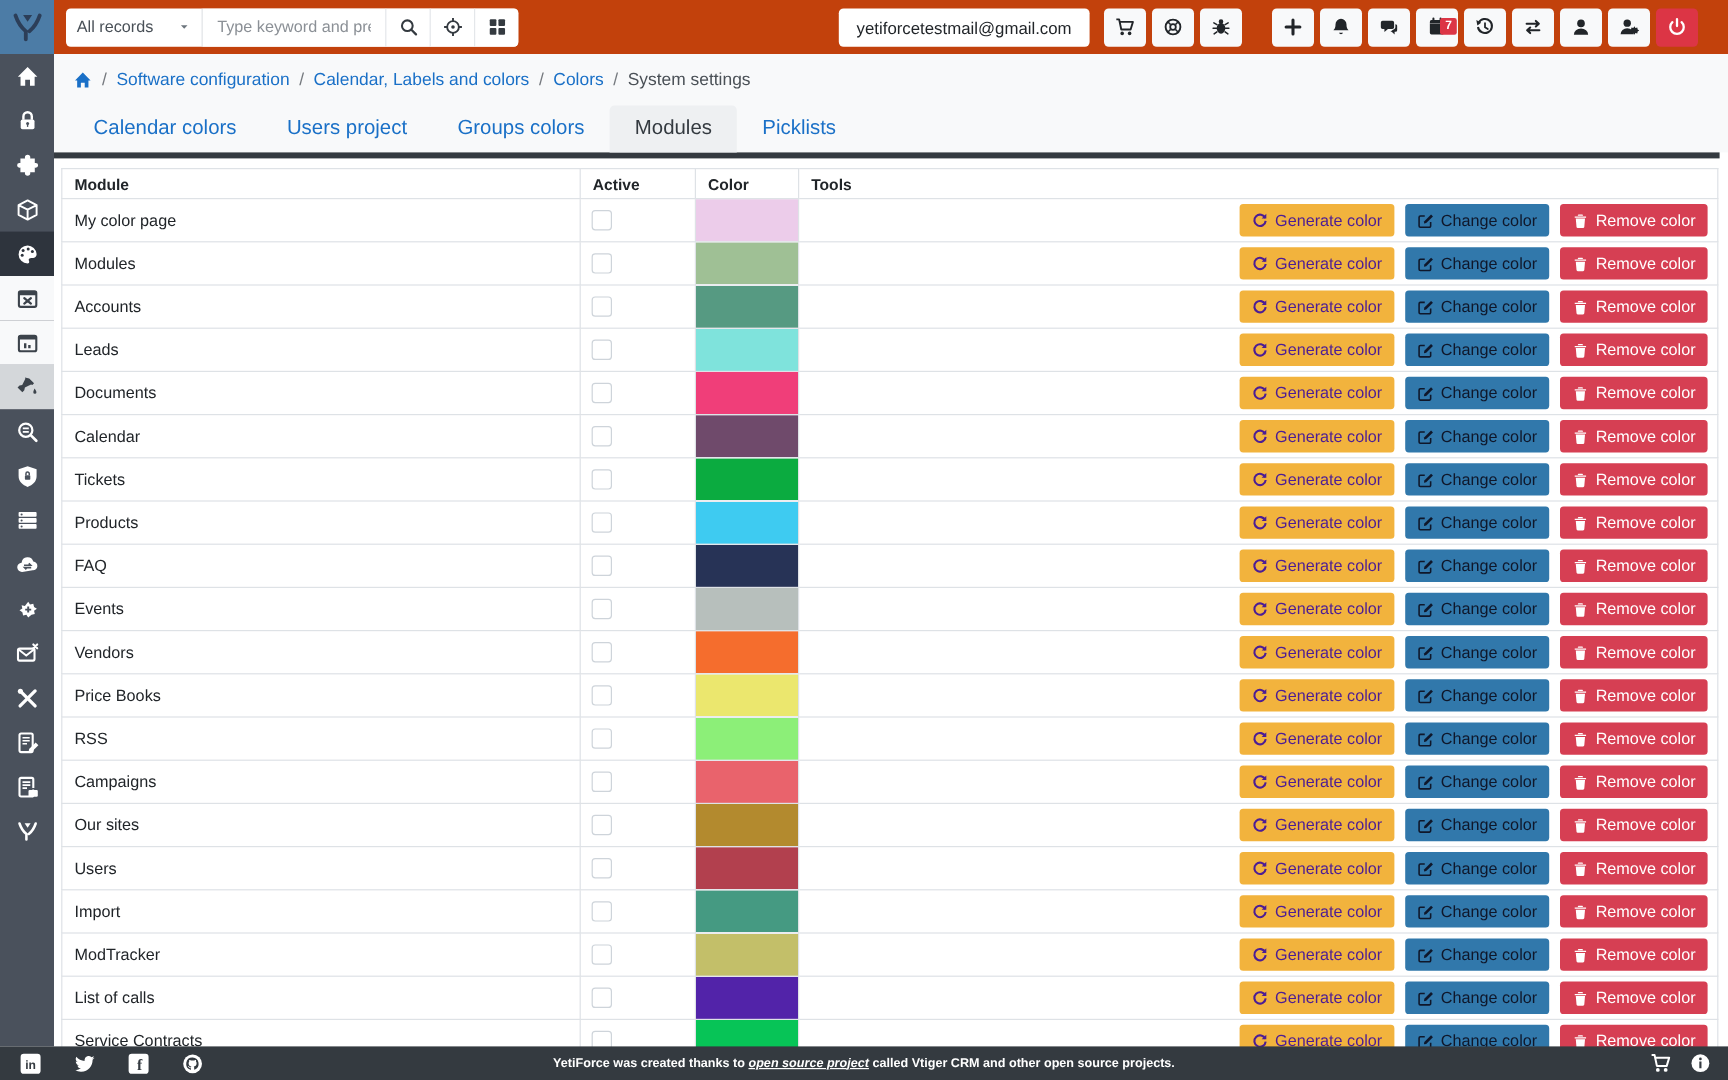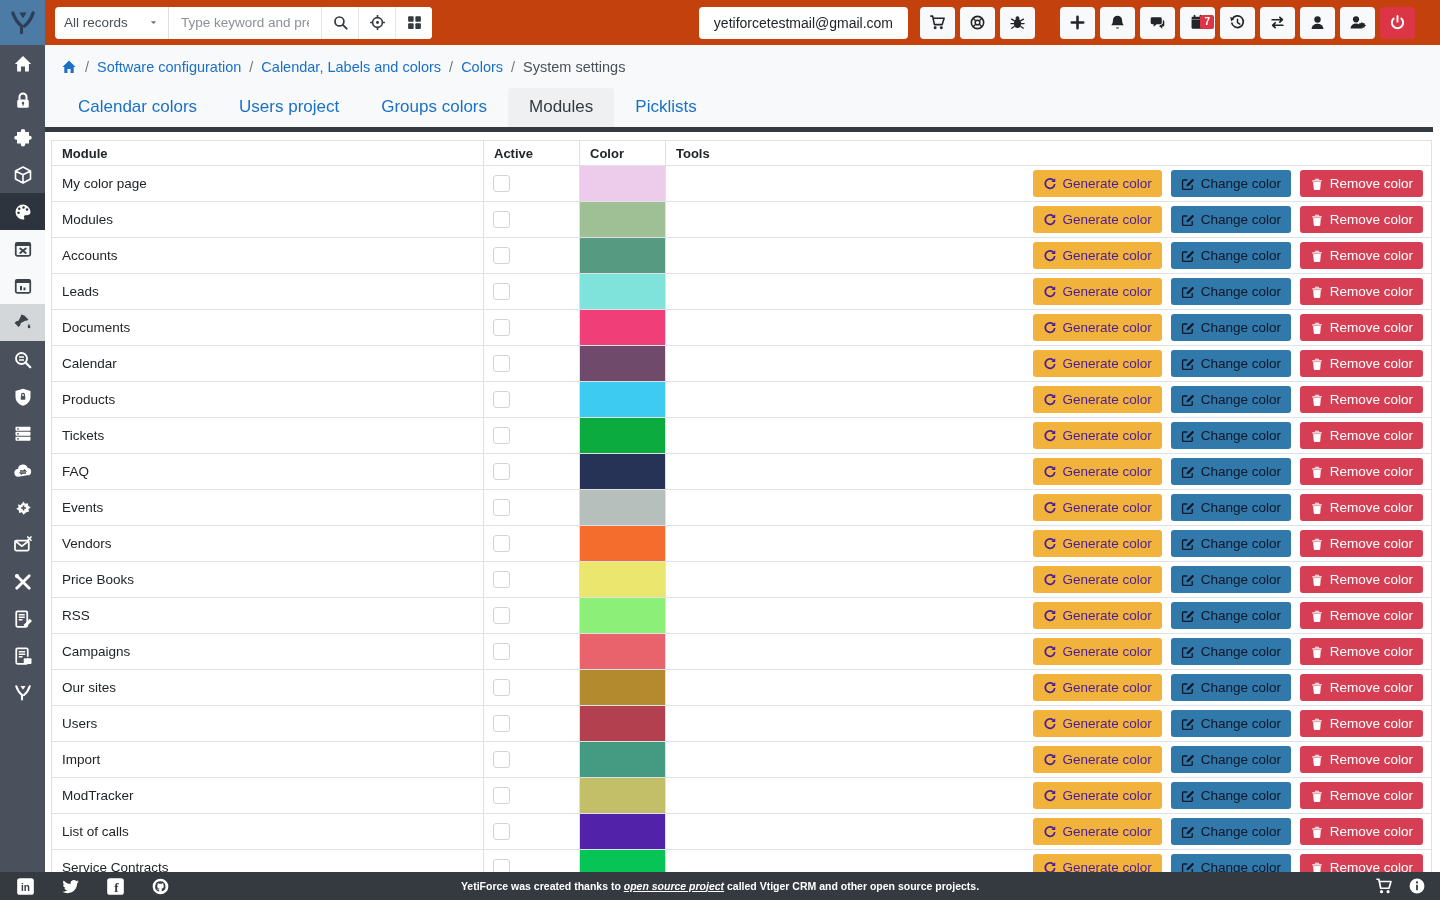--- a/index.html
+++ b/index.html
@@ -654,60 +654,60 @@
                 <span class="ic ">
                   <svg viewBox="0 0 16 16" fill="currentColor">
                     <path d="M2.6 3.8h10.8V5H2.6ZM6 2h4l.6 1.2H5.4ZM3.6 5.8h8.8l-.7 8a1.2 1.2 0 0 1-1.2 1.1H5.5a1.2 1.2 0 0 1-1.2-1.1Z"></path>
                   </svg>
                 </span>
                 <span>Remove color</span>
               </button>
   </td>
  </tr>
  <tr>
+  <td class="td-module">Tickets</td>
+  <td class="td-active">
+              <input type="checkbox" class="cb" style="">
+            </td>
+  <td class="td-color" style="background:#0bab40"></td>
+  <td class="td-tools">
+    <button class="btn btn-gen">
+                <span class="ic ">
+                  <svg viewBox="0 0 16 16">
+                    <path fill="none" stroke="currentColor" stroke-width="2" d="M13 5.4A5.4 5.4 0 1 0 13.4 8"></path>
+                    <path fill="currentColor" d="M14 1.4v4.4H9.6Z"></path>
+                  </svg>
+                </span>
+                <span>Generate color</span>
+              </button>
+    <button class="btn btn-chg">
+                <span class="ic ">
+                  <svg viewBox="0 0 16 16">
+                    <path fill="none" stroke="currentColor" stroke-width="1.5" d="M12.8 9.2v3.8a1.2 1.2 0 0 1-1.2 1.2H3A1.2 1.2 0 0 1 1.8 13V4.6A1.2 1.2 0 0 1 3 3.4h4.2"></path>
+                    <path fill="currentColor" d="m6.8 8.4 6.4-6.4 1.8 1.8-6.4 6.4-2.2.4Z"></path>
+                  </svg>
+                </span>
+                <span>Change color</span>
+              </button>
+    <button class="btn btn-rem">
+                <span class="ic ">
+                  <svg viewBox="0 0 16 16" fill="currentColor">
+                    <path d="M2.6 3.8h10.8V5H2.6ZM6 2h4l.6 1.2H5.4ZM3.6 5.8h8.8l-.7 8a1.2 1.2 0 0 1-1.2 1.1H5.5a1.2 1.2 0 0 1-1.2-1.1Z"></path>
+                  </svg>
+                </span>
+                <span>Remove color</span>
+              </button>
+  </td>
+ </tr>
+ <tr>
   <td class="td-module">Products</td>
   <td class="td-active">
               <input type="checkbox" class="cb" style="">
             </td>
   <td class="td-color" style="background:#3ecbf1"></td>
-  <td class="td-tools">
-    <button class="btn btn-gen">
-                <span class="ic ">
-                  <svg viewBox="0 0 16 16">
-                    <path fill="none" stroke="currentColor" stroke-width="2" d="M13 5.4A5.4 5.4 0 1 0 13.4 8"></path>
-                    <path fill="currentColor" d="M14 1.4v4.4H9.6Z"></path>
-                  </svg>
-                </span>
-                <span>Generate color</span>
-              </button>
-    <button class="btn btn-chg">
-                <span class="ic ">
-                  <svg viewBox="0 0 16 16">
-                    <path fill="none" stroke="currentColor" stroke-width="1.5" d="M12.8 9.2v3.8a1.2 1.2 0 0 1-1.2 1.2H3A1.2 1.2 0 0 1 1.8 13V4.6A1.2 1.2 0 0 1 3 3.4h4.2"></path>
-                    <path fill="currentColor" d="m6.8 8.4 6.4-6.4 1.8 1.8-6.4 6.4-2.2.4Z"></path>
-                  </svg>
-                </span>
-                <span>Change color</span>
-              </button>
-    <button class="btn btn-rem">
-                <span class="ic ">
-                  <svg viewBox="0 0 16 16" fill="currentColor">
-                    <path d="M2.6 3.8h10.8V5H2.6ZM6 2h4l.6 1.2H5.4ZM3.6 5.8h8.8l-.7 8a1.2 1.2 0 0 1-1.2 1.1H5.5a1.2 1.2 0 0 1-1.2-1.1Z"></path>
-                  </svg>
-                </span>
-                <span>Remove color</span>
-              </button>
-  </td>
- </tr>
- <tr>
-  <td class="td-module">Tickets</td>
-  <td class="td-active">
-              <input type="checkbox" class="cb" style="">
-            </td>
-  <td class="td-color" style="background:#0bab40"></td>
   <td class="td-tools">
     <button class="btn btn-gen">
                 <span class="ic ">
                   <svg viewBox="0 0 16 16">
                     <path fill="none" stroke="currentColor" stroke-width="2" d="M13 5.4A5.4 5.4 0 1 0 13.4 8"></path>
                     <path fill="currentColor" d="M14 1.4v4.4H9.6Z"></path>
                   </svg>
                 </span>
                 <span>Generate color</span>
               </button>

